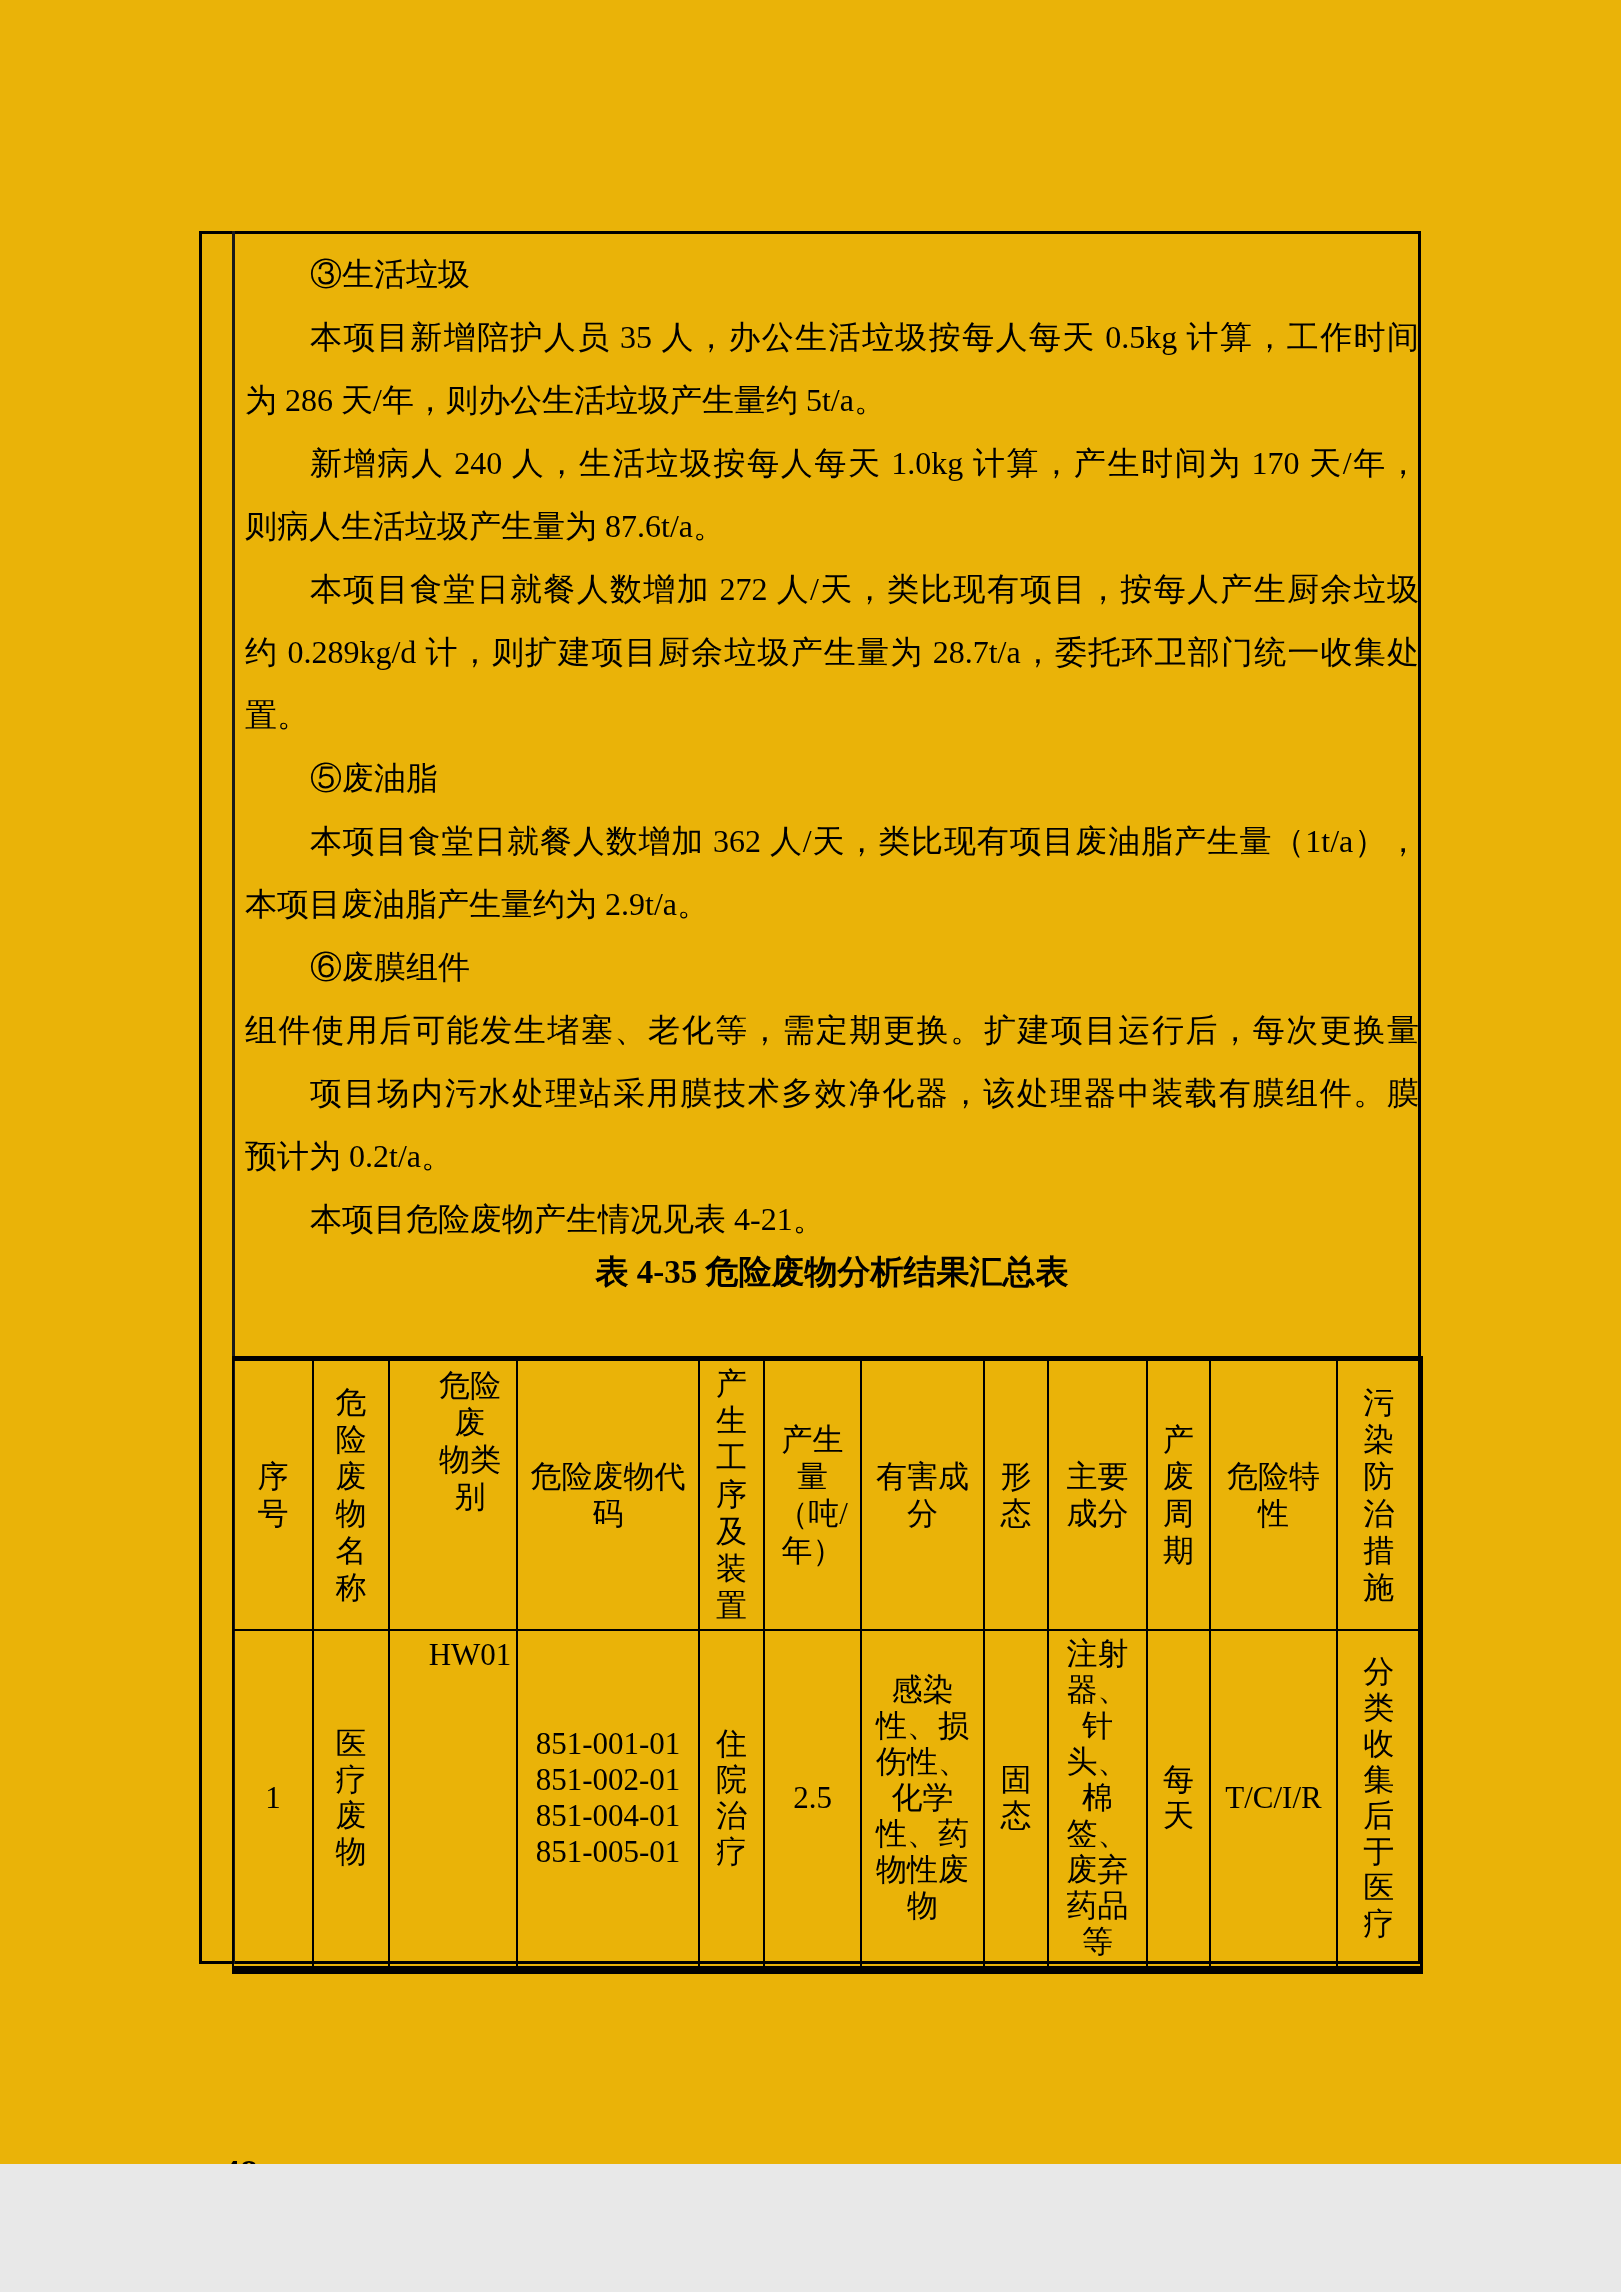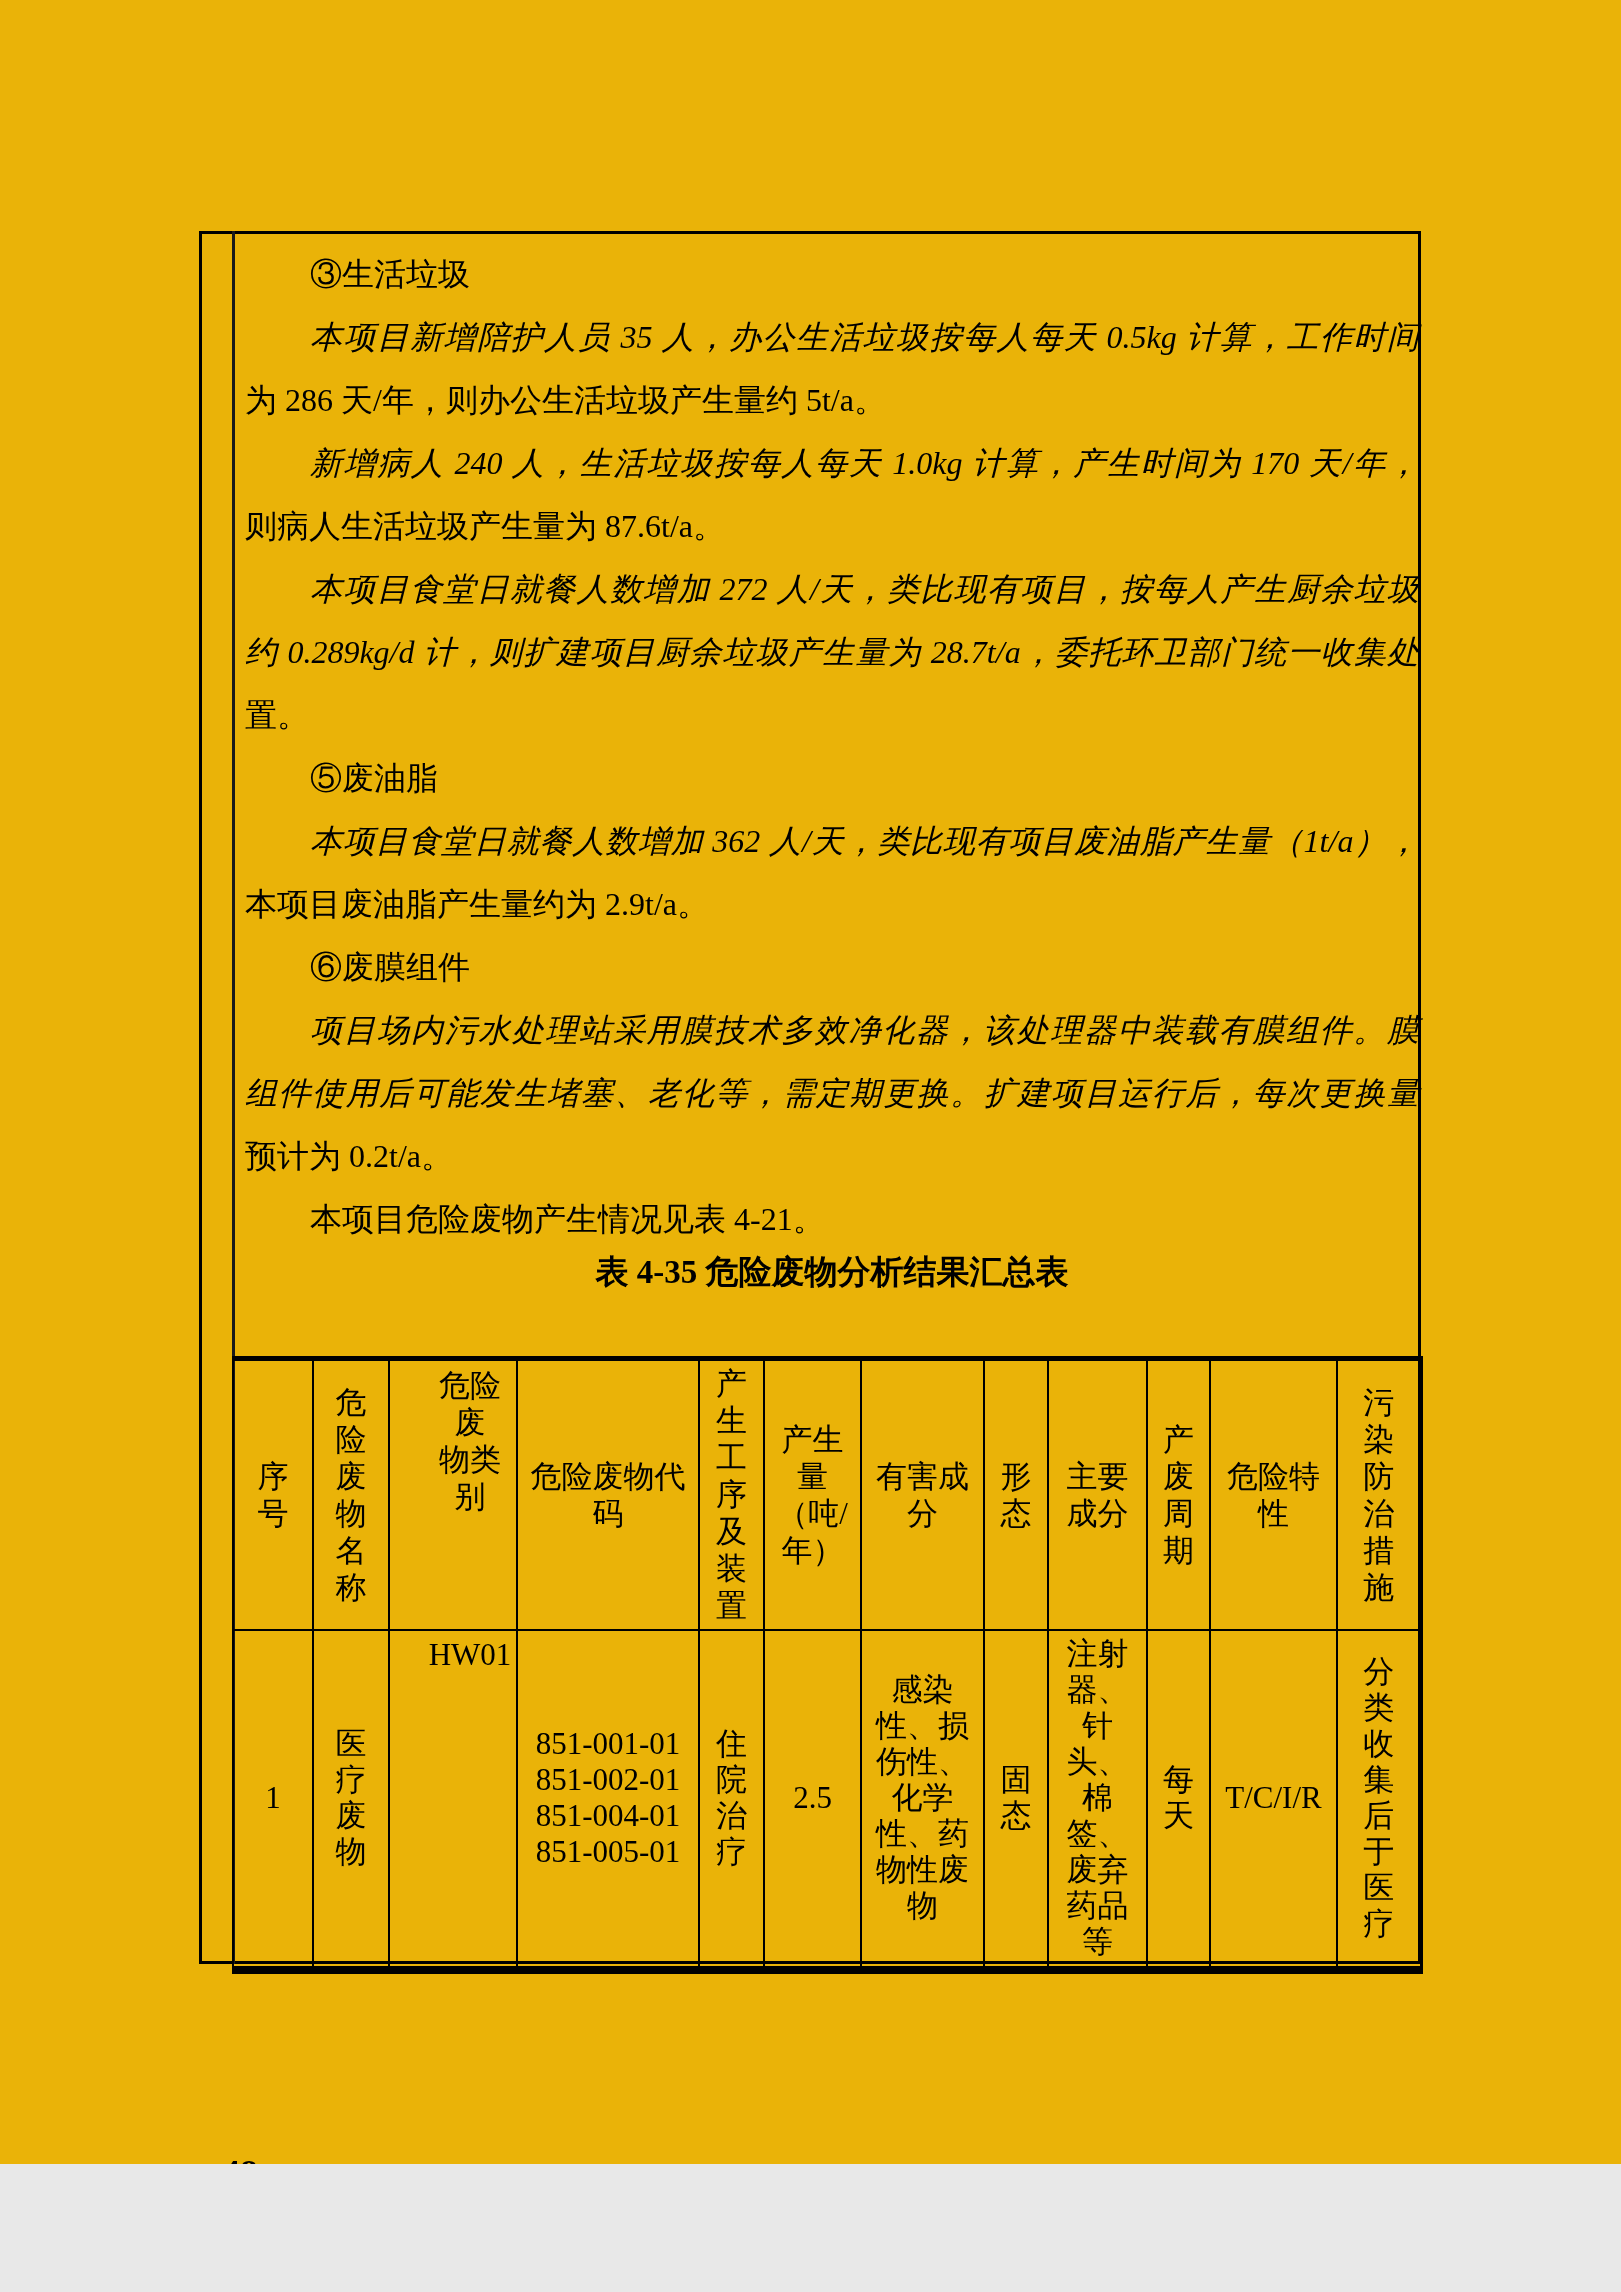--- a/index.html
+++ b/index.html
@@ -24,21 +24,20 @@
   }
   .content {
     position:absolute; left:245px; top:243px; width:1174px;
     font-size:32px; line-height:63px;
   }
   .text-line { width:100%; white-space:nowrap; }
   .text-line.fill {
     white-space:normal;
     text-align:justify;
     text-align-last:justify;
-    font-style:italic;
     -moz-text-align-last:justify;
   }
   .text-line.indent { text-indent:65px; }
   .table-title {
     height:46px; line-height:43px;
     text-align:center; font-weight:bold; font-size:33px;
     white-space:nowrap;
   }
   table.hw {
     position:absolute; left:232px; top:1356px;
@@ -80,22 +79,22 @@
     <div class="text-line">为 286 天/年，则办公生活垃圾产生量约 5t/a。</div>
     <div class="text-line indent fill">新增病人 240 人，生活垃圾按每人每天 1.0kg 计算，产生时间为 170 天/年，</div>
     <div class="text-line">则病人生活垃圾产生量为 87.6t/a。</div>
     <div class="text-line indent fill">本项目食堂日就餐人数增加 272 人/天，类比现有项目，按每人产生厨余垃圾</div>
     <div class="text-line fill">约 0.289kg/d 计，则扩建项目厨余垃圾产生量为 28.7t/a，委托环卫部门统一收集处</div>
     <div class="text-line">置。</div>
     <div class="text-line indent">⑤废油脂</div>
     <div class="text-line indent fill">本项目食堂日就餐人数增加 362 人/天，类比现有项目废油脂产生量（1t/a），</div>
     <div class="text-line">本项目废油脂产生量约为 2.9t/a。</div>
     <div class="text-line indent">⑥废膜组件</div>
+    <div class="text-line fill">组件使用后可能发生堵塞、老化等，需定期更换。扩建项目运行后，每次更换量</div>
     <div class="text-line indent fill">项目场内污水处理站采用膜技术多效净化器，该处理器中装载有膜组件。膜</div>
-    <div class="text-line fill">组件使用后可能发生堵塞、老化等，需定期更换。扩建项目运行后，每次更换量</div>
     <div class="text-line">预计为 0.2t/a。</div>
     <div class="text-line indent">本项目危险废物产生情况见表 4-21。</div>
     <div class="table-title">表 4-35 危险废物分析结果汇总表</div>
   </div>
 
   <table class="hw">
     <colgroup>
       <col style="width:80px">
         <col style="width:76px">
         <col style="width:128px">

